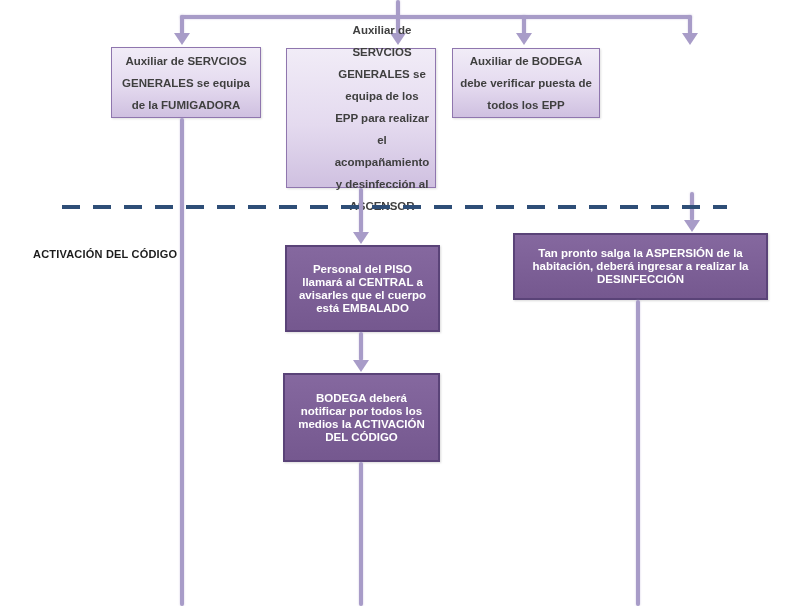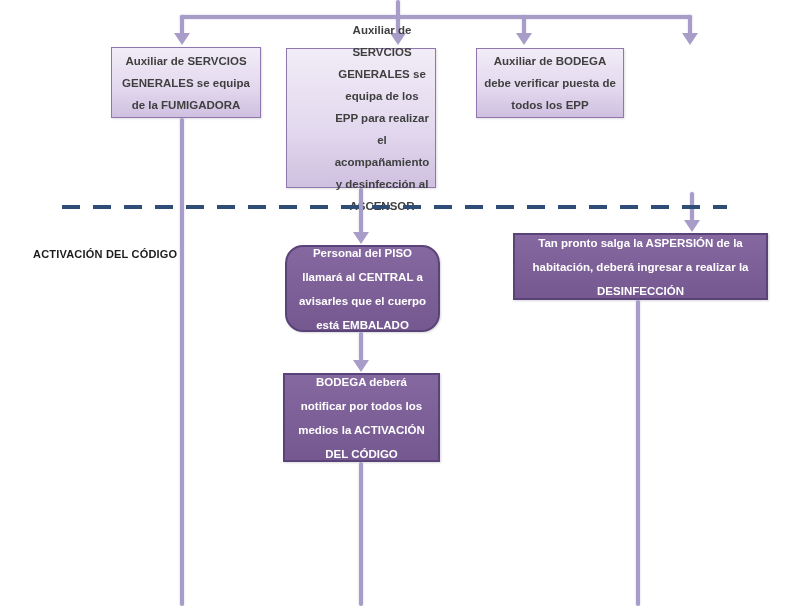--- a/index.html
+++ b/index.html
@@ -21,21 +21,21 @@
     border:1.5px solid var(--light-box-border,#8f76ae);
     background:linear-gradient(to bottom,var(--light-box-top,#f1ecf7) 0%,#e4daef 55%,var(--light-box-bottom,#cfc0e0) 100%);
     color:var(--text-dark,#3f3f3f);font-weight:bold;font-size:11.5px;line-height:22px;
     text-align:center;display:flex;align-items:center;justify-content:center;
     padding:2px 6px;box-shadow:1px 1px 2px rgba(0,0,0,0.12);
   }
   .darkbox{
     position:absolute;box-sizing:border-box;
     border:2px solid var(--dark-box-border,#5a4378);
     background:linear-gradient(to bottom,#85689f,var(--dark-box-fill,#75588f));
-    color:var(--text-light,#ffffff);font-weight:bold;font-size:11.5px;line-height:24px;
+    color:var(--text-light,#ffffff);font-weight:bold;font-size:11.5px;line-height:13px;
     text-align:center;display:flex;align-items:center;justify-content:center;
     padding:2px 8px;box-shadow:1px 1px 2px rgba(0,0,0,0.15);
   }
   .divider{
     position:absolute;left:62px;top:205px;width:665px;height:4px;
     background:repeating-linear-gradient(90deg,
       var(--dashed-line,#2e4e77) 0,var(--dashed-line,#2e4e77) 18px,
       transparent 18px,transparent 31px);
   }
   .phase-label{
@@ -61,36 +61,36 @@
 
   <div class="line" style="left:688px;top:15px;width:4px;height:20px;"></div>
   <div class="arrow" style="left:682px;top:33px;"></div>
 
   <div class="lightbox" style="left:111px;top:47px;width:150px;height:71px;">
     <span>Auxiliar de SERVCIOS GENERALES se equipa de la FUMIGADORA</span>
   </div>
   <div class="lightbox" style="left:286px;top:48px;width:150px;height:140px;padding-left:48px;">
     <span>Auxiliar de SERVCIOS GENERALES se equipa de los EPP para realizar el acompañamiento y desinfección al ASCENSOR</span>
   </div>
-  <div class="lightbox" style="left:476px;top:48px;width:148px;height:70px;">
+  <div class="lightbox" style="left:452px;top:48px;width:148px;height:70px;">
     <span>Auxiliar de BODEGA debe verificar puesta de todos los EPP</span>
   </div>
 
   <div class="line" style="left:180px;top:118px;width:4px;height:488px;"></div>
 
   <div class="line" style="left:359px;top:188px;width:4px;height:45px;"></div>
   <div class="arrow" style="left:353px;top:232px;"></div>
 
   <div class="line" style="left:690px;top:192px;width:4px;height:29px;"></div>
   <div class="arrow" style="left:684px;top:220px;"></div>
 
   <div class="divider"></div>
   <div class="phase-label">ACTIVACIÓN DEL CÓDIGO</div>
 
-  <div class="darkbox" style="left:285px;top:245px;width:155px;height:87px;border-radius:18px;">
+  <div class="darkbox" style="left:285px;top:245px;width:155px;height:87px;">
     <span>Personal del PISO llamará al CENTRAL a avisarles que el cuerpo está EMBALADO</span>
   </div>
 
   <div class="line" style="left:359px;top:332px;width:4px;height:29px;"></div>
   <div class="arrow" style="left:353px;top:360px;"></div>
 
   <div class="darkbox" style="left:283px;top:373px;width:157px;height:89px;">
     <span>BODEGA deberá notificar por todos los medios la ACTIVACIÓN DEL CÓDIGO</span>
   </div>
 

